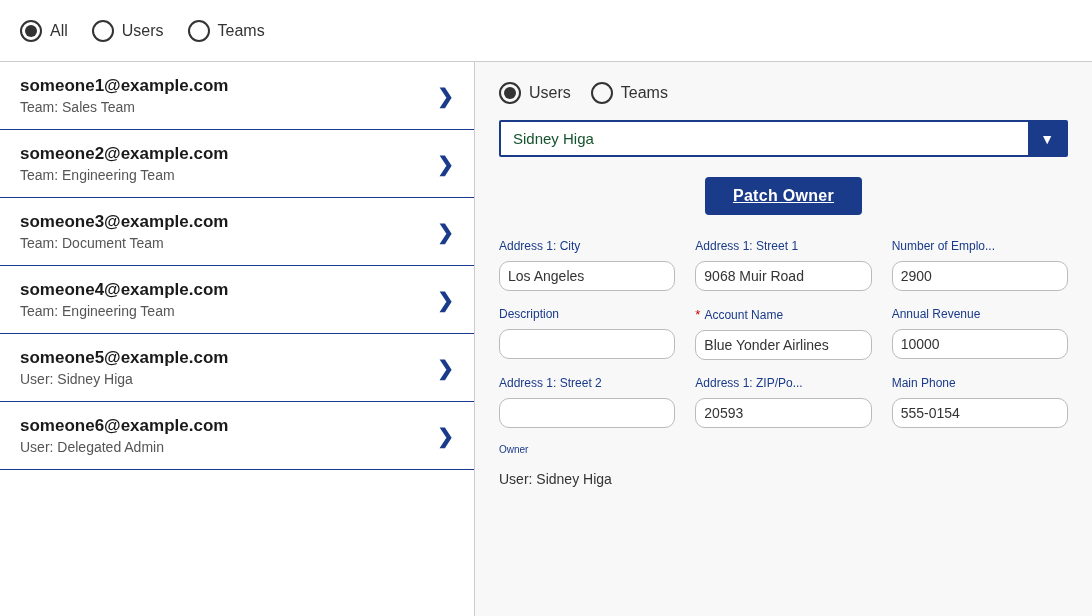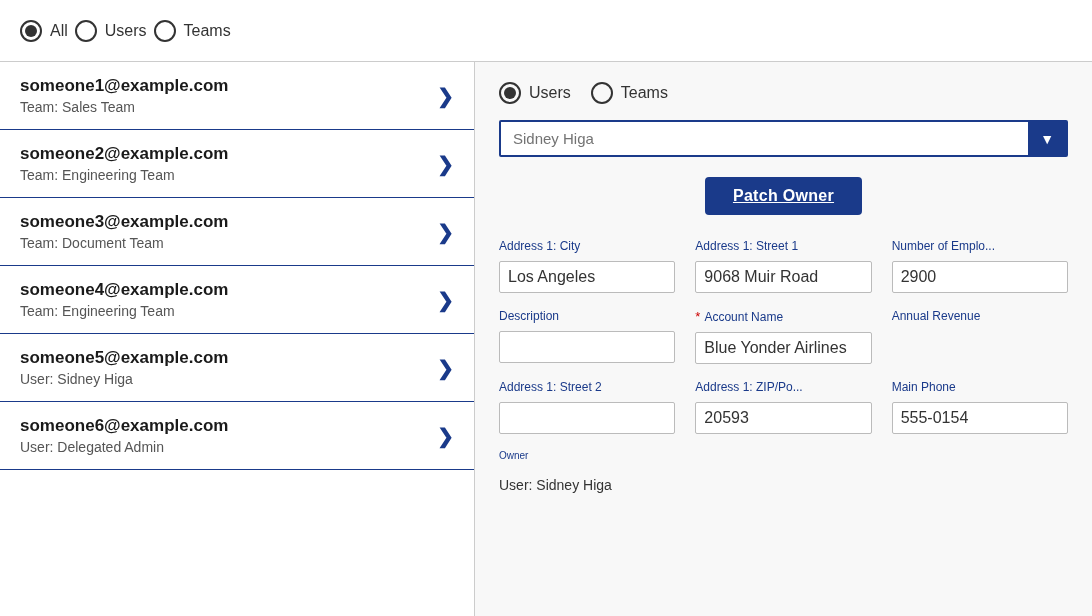--- a/index.html
+++ b/index.html
@@ -20,21 +20,21 @@
       padding: 10px 20px;
       display: flex;
       align-items: center;
       gap: 24px;
       height: 62px;
       flex-shrink: 0;
     }
     .radio-group {
       display: flex;
       align-items: center;
-      gap: 7px;
+      gap: 24px;
     }
     .radio-option {
       display: flex;
       align-items: center;
       gap: 8px;
       cursor: pointer;
       font-size: 16px;
       color: #333;
     }
     .radio-circle {
@@ -122,21 +122,21 @@
       margin-bottom: 20px;
       border: 2px solid #1a3a8a;
       border-radius: 2px;
       overflow: hidden;
       background: #fff;
     }
     .dropdown-value {
       flex: 1;
       padding: 8px 12px;
       font-size: 15px;
-      color: #737373;
+      color: #14532d;
       background: #fff;
     }
     .dropdown-btn {
       background: #1a3a8a;
       padding: 8px 12px;
       cursor: pointer;
       display: flex;
       align-items: center;
       justify-content: center;
       color: #fff;
@@ -170,23 +170,23 @@
       flex-direction: column;
       gap: 8px;
     }
     .field-label {
       font-size: 12px;
       color: #1a3a8a;
       font-weight: 500;
     }
     .field-input {
       border: 1px solid #bbb;
-      border-radius: 2px;
+      border-radius: 10px;
       padding: 6px 8px;
-      font-size: 16px;
+      font-size: 14px;
       color: #333;
       background: #fff;
       width: 100%;
       outline: none;
     }
     .field-required {
       color: #c00;
       font-size: 13px;
       margin-right: 4px;
     }
@@ -328,20 +328,21 @@
           <div class="field-label-row">
             <span class="field-required">*</span>
             <span class="field-label">Account Name</span>
           </div>
           <input type="text" class="field-input" value="Blue Yonder Airlines" style="">
         </div>
         <div class="field-group">
           <div class="field-label-row">
             <span class="field-label">Annual Revenue</span>
           </div>
+          <input type="text" class="field-input" value="10000" style="">
         </div>
         <div class="field-group">
           <div class="field-label-row">
             <span class="field-label">Address 1: Street 2</span>
           </div>
           <input type="text" class="field-input" style="">
         </div>
         <div class="field-group">
           <div class="field-label-row">
             <span class="field-label">Address 1: ZIP/Po...</span>

